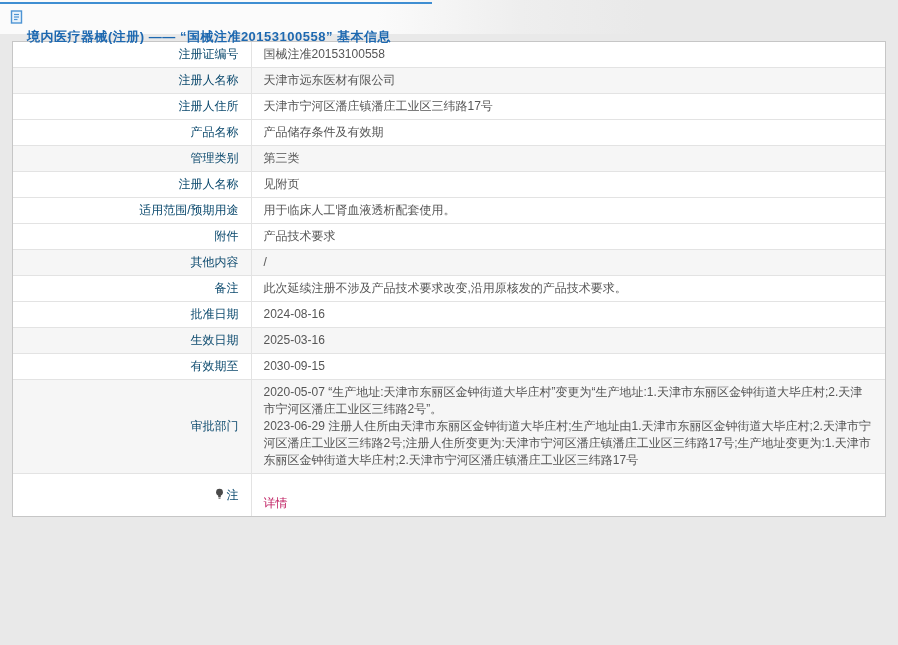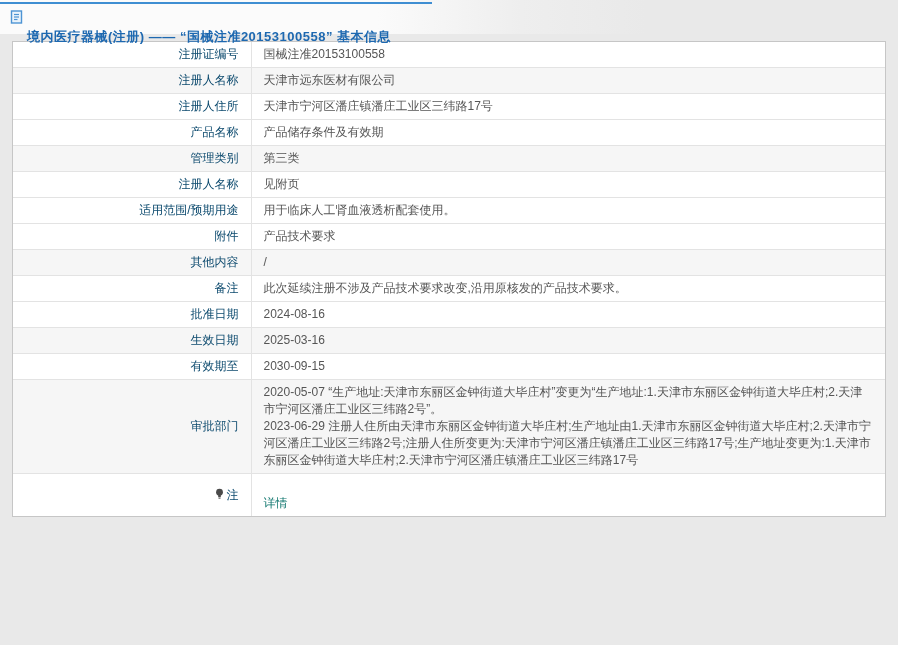--- a/index.html
+++ b/index.html
@@ -57,21 +57,21 @@
     width:238px;
     text-align:right;
     color:#0c4a6e;
     border-right:1px solid #e3e3e3;
     padding-right:10px;
     white-space:nowrap;
   }
   td.val { color:#555; white-space:pre-line; }
   tr.alt td { background:#f6f6f6; }
   td.val .link {
-    color:#0f766e;
+    color:#be185d;
     text-decoration:none;
     cursor:pointer;
   }
   .note-ico {
     display:inline-flex;
     margin-right:2px;
     vertical-align:-1px;
   }
 </style>
 </head>

